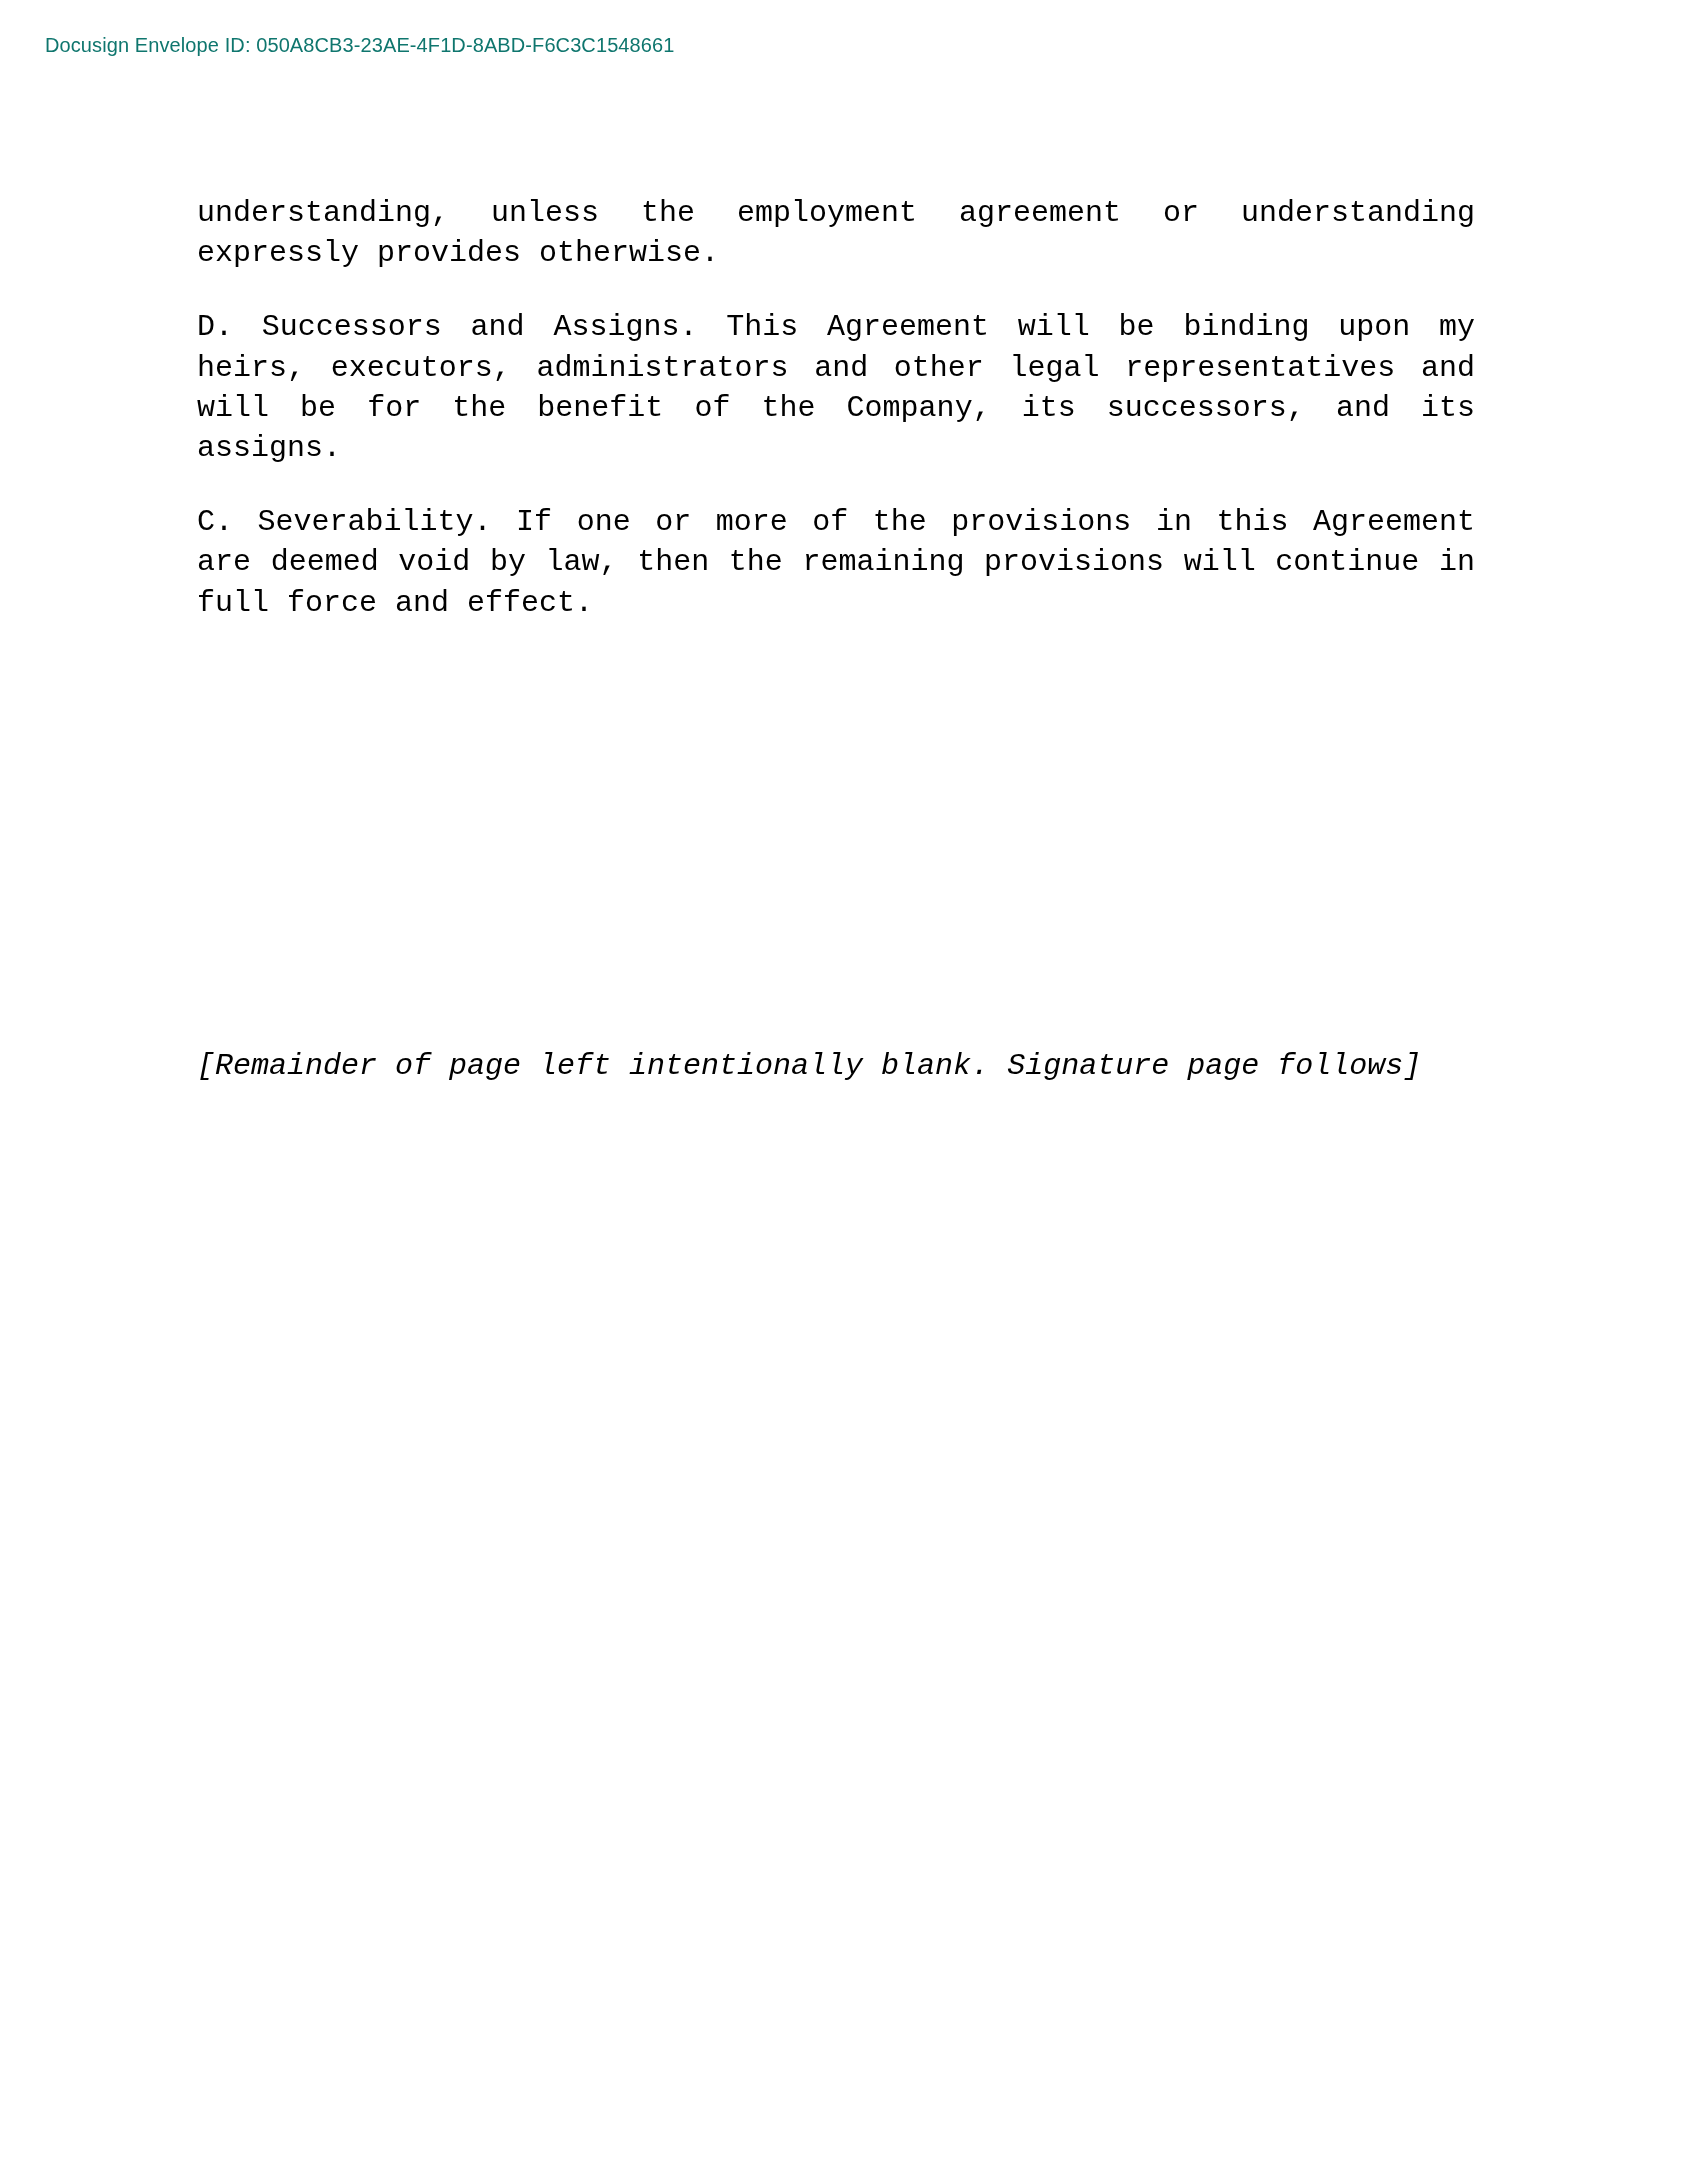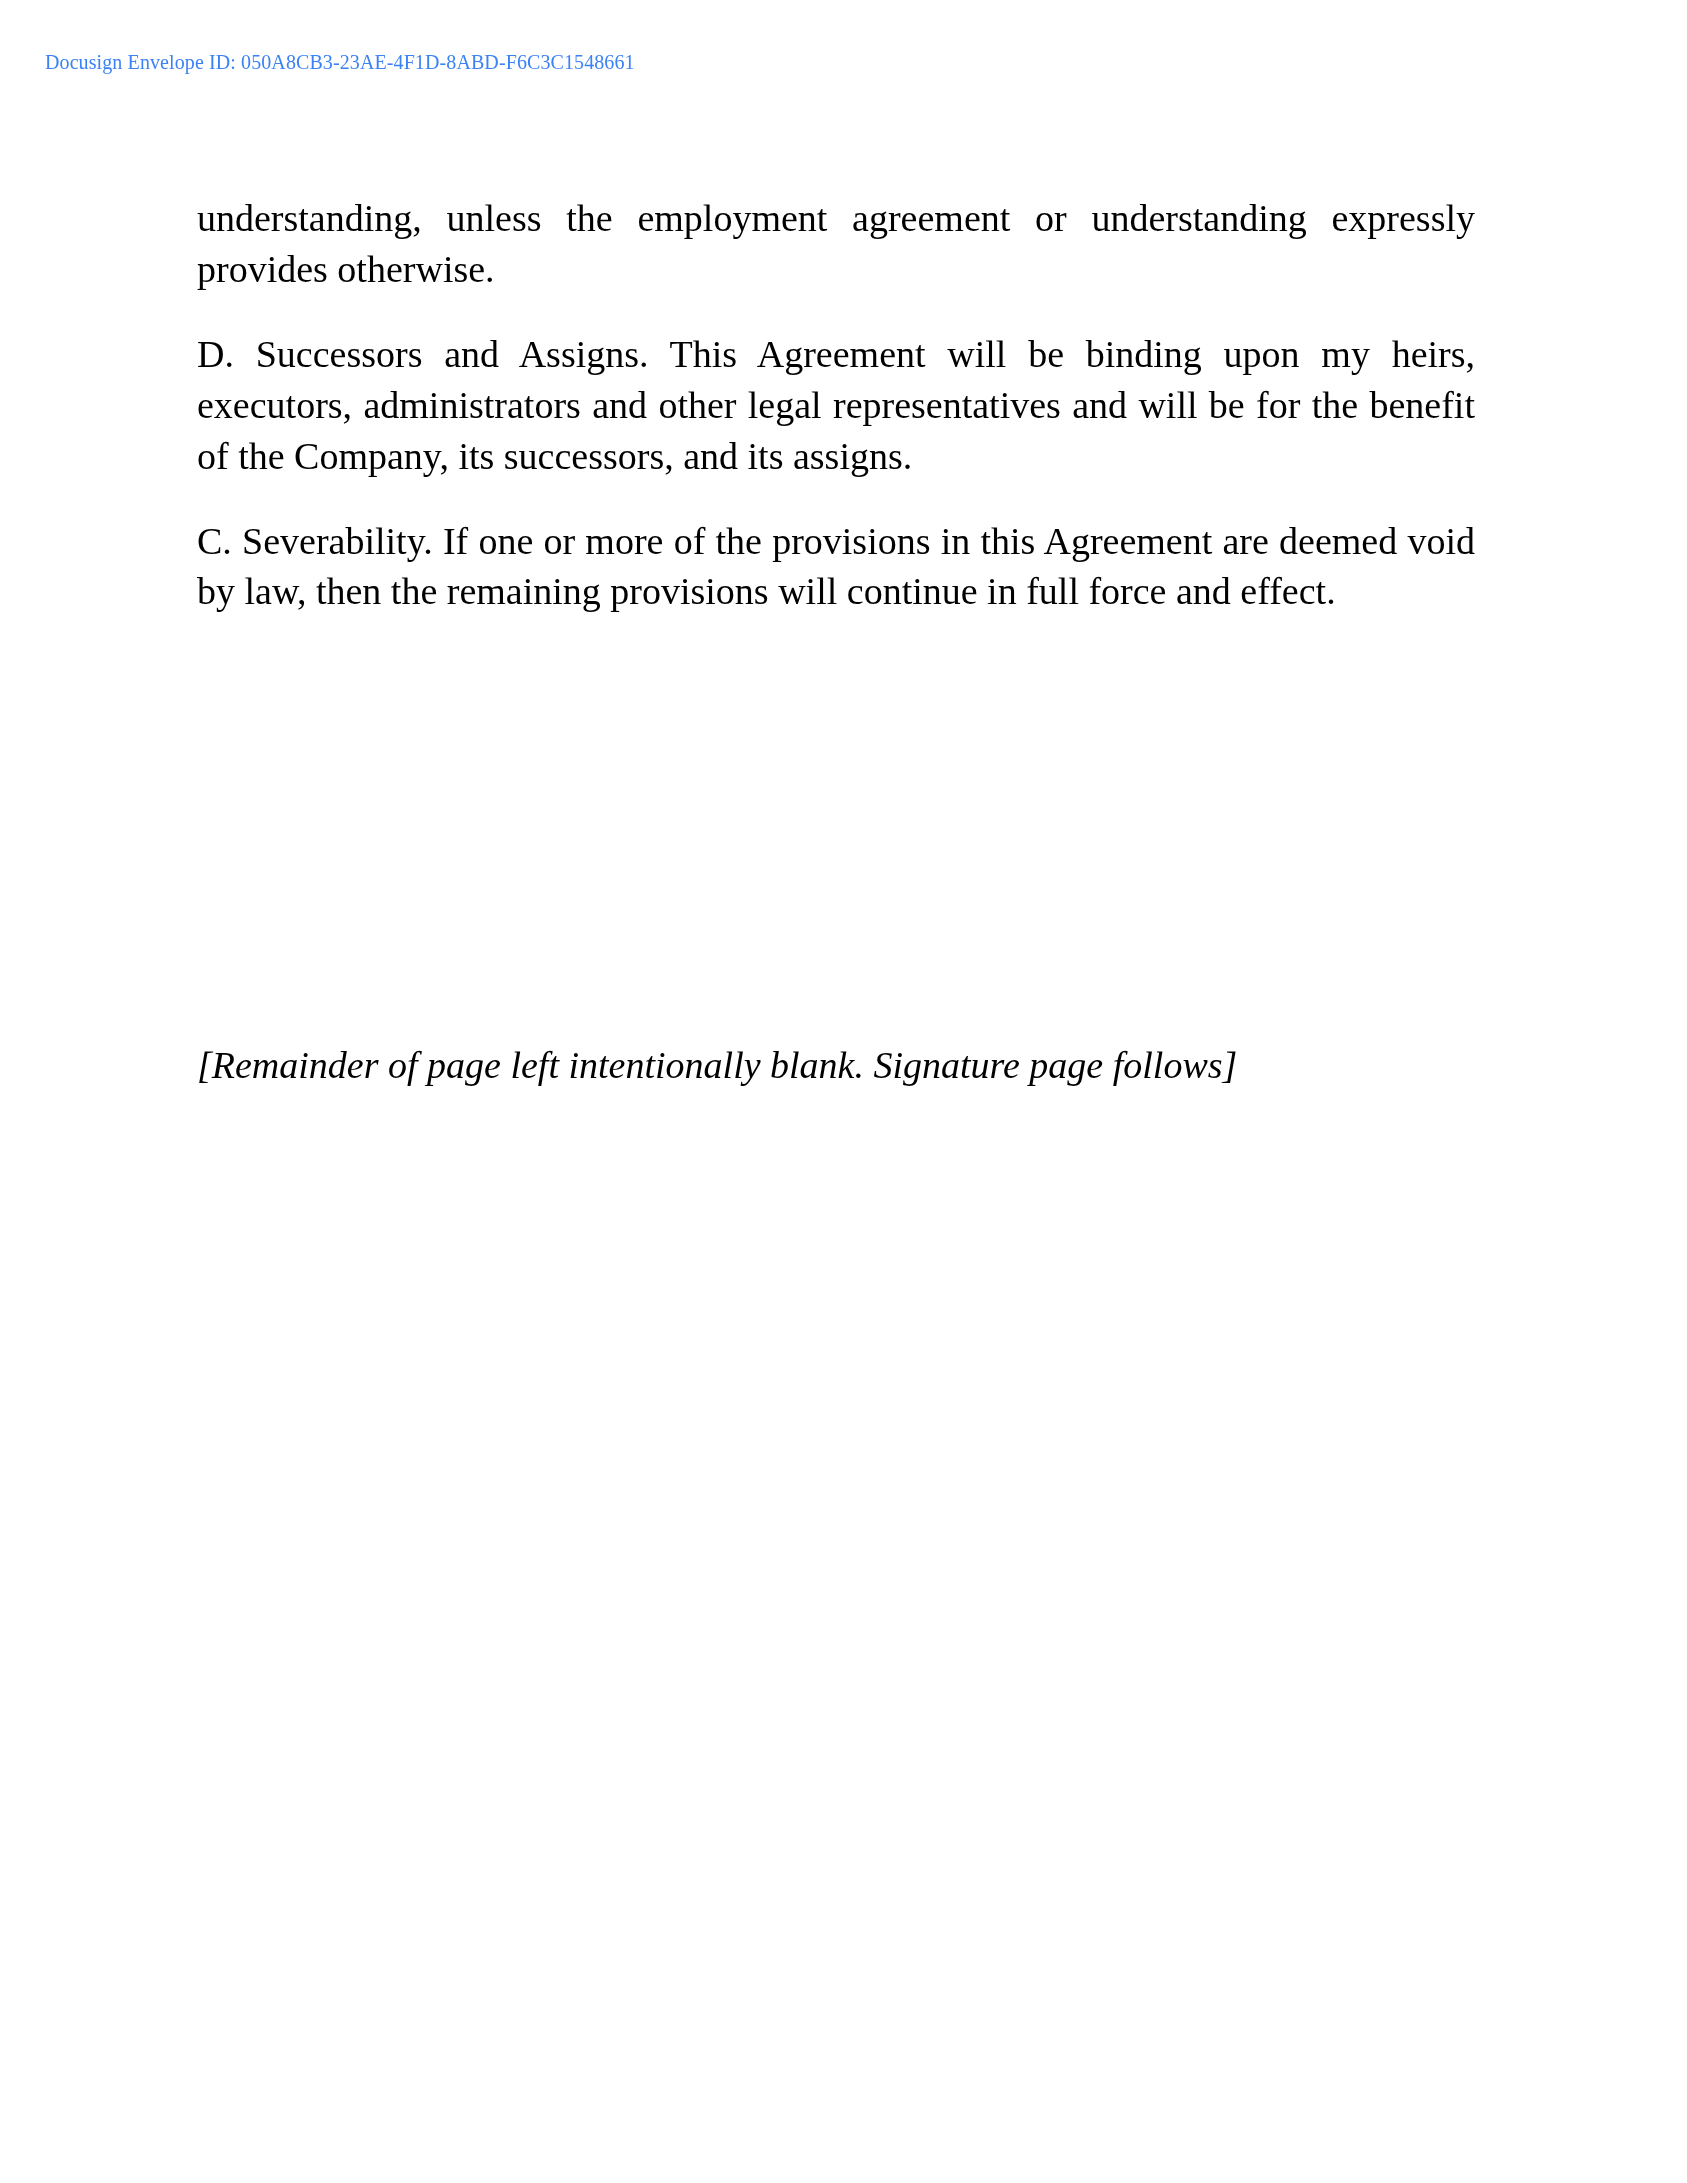--- a/index.html
+++ b/index.html
@@ -11,38 +11,38 @@
     position: relative;
     margin: 0 auto;
     font-family: "Liberation Serif", serif;
     color: #000000;
     overflow: hidden;
   }
   .envelope-id {
     position: absolute;
     top: 34px;
     left: 45px;
-    font-family: Liberation Serif, serif;
+    font-family: Liberation Sans, sans-serif;
     font-size: 20px;
     letter-spacing: 0.1px;
-    color: #3b82f6;
+    color: #0f766e;
     white-space: nowrap;
-    margin-top: 17px;
   }
   .content {
     position: absolute;
     top: 193px;
     left: 197px;
     width: 1278px;
   }
   .content p {
-    font-size: 38px;
+    font-size: 30px;
     line-height: 1.34;
     text-align: justify;
     margin-bottom: 34px;
+    font-family: Liberation Mono, monospace;
   }
   .blank-note {
     margin-top: 423px;
     text-align: center;
     font-style: italic;
     font-size: 30px;
     line-height: 1.34;
   }
 </style>
 </head>

